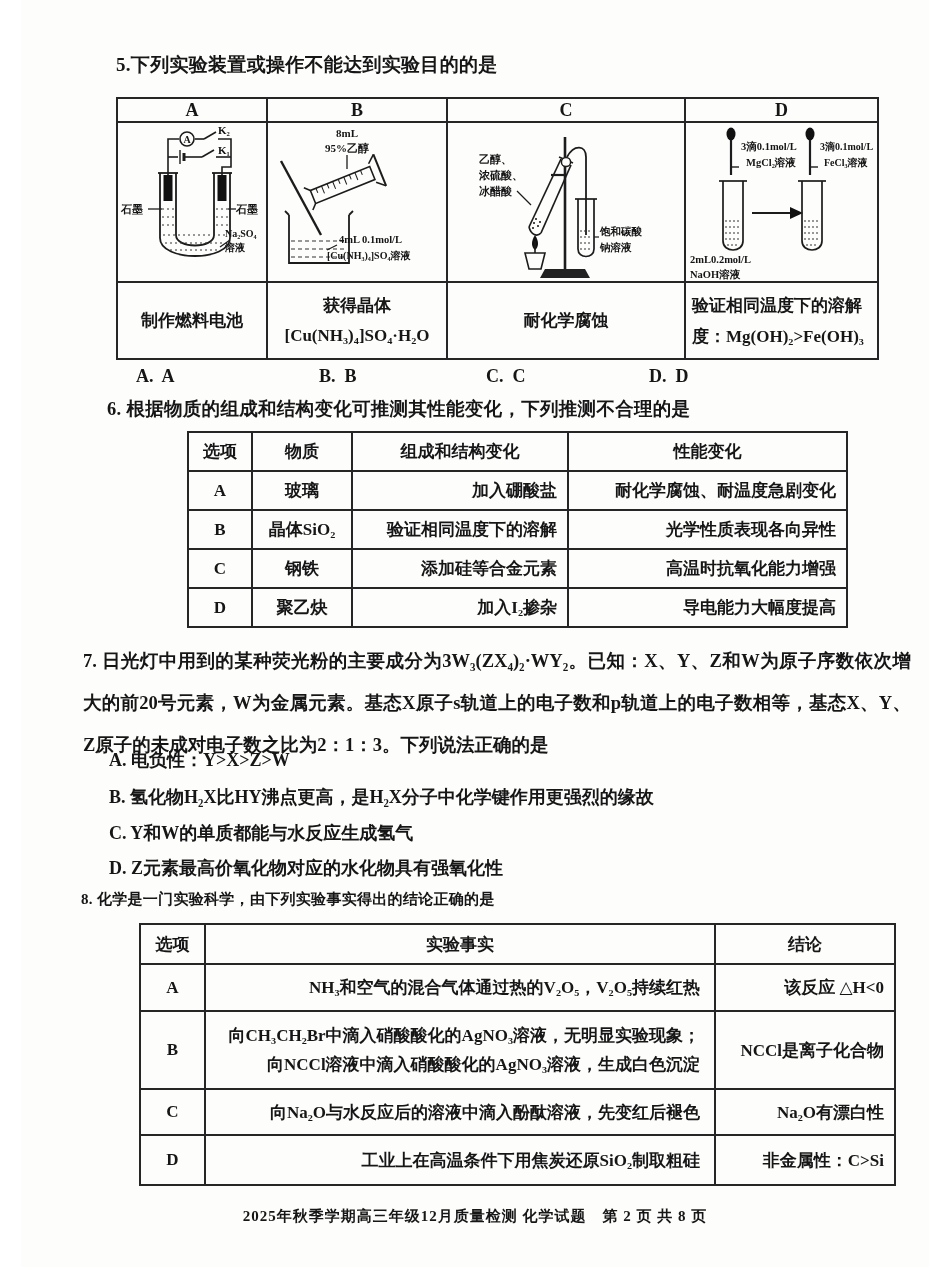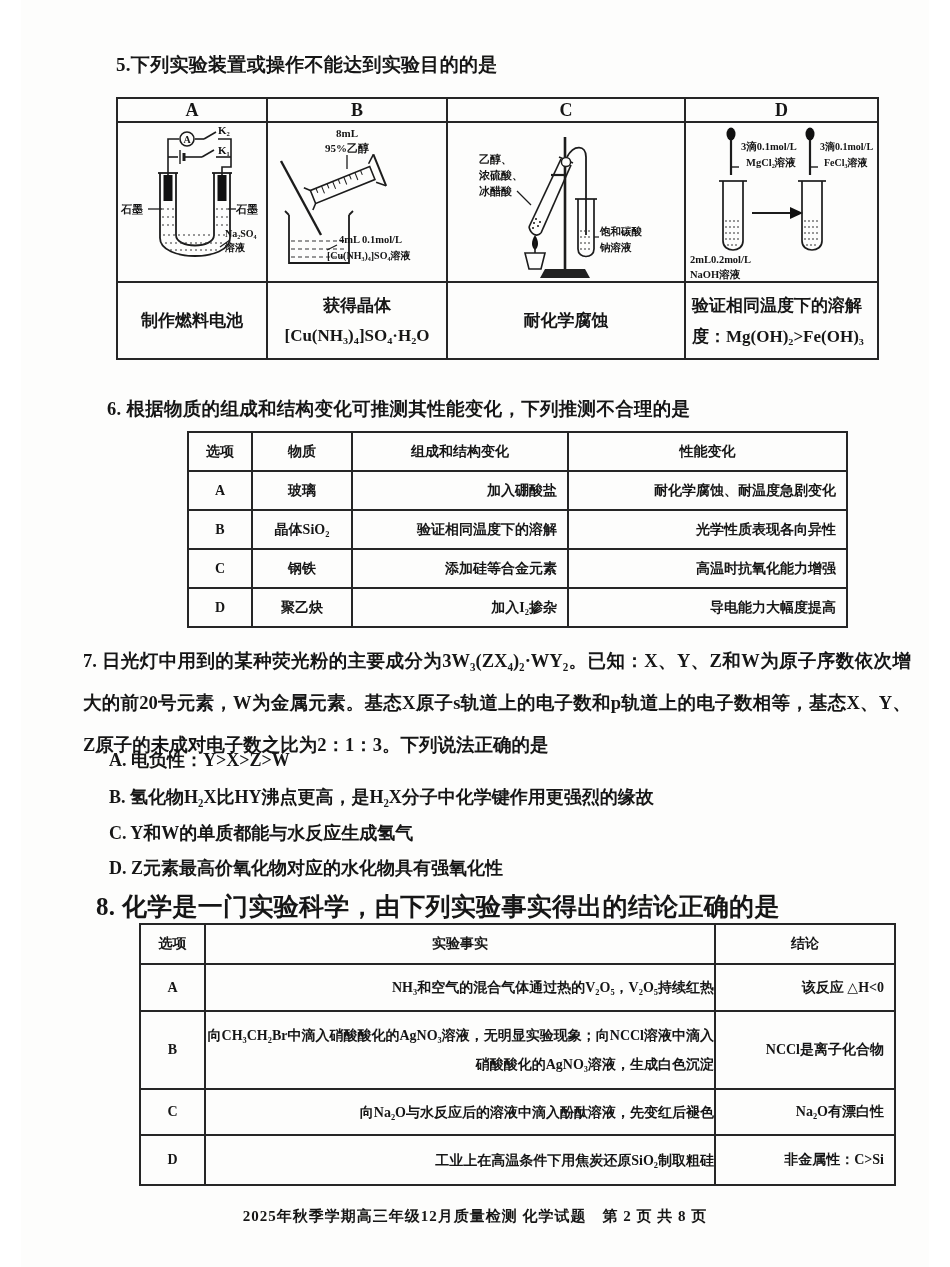--- a/index.html
+++ b/index.html
@@ -17,24 +17,24 @@
   
   .t5 th { font-size:18px; font-weight:700; height:24px; text-align:center;
            font-family:"Liberation Serif","DejaVu Serif",serif; }
   .t5 .diagram-cell { height:160px; vertical-align:middle; text-align:center; }
   .t5 .caption-cell { height:77px; text-align:center; font-size:17px; line-height:30px; }
   .t5 .caption-cell.left { text-align:left; padding:0 6px; line-height:31px; }
   svg { display:block; margin:0 auto; }
   svg text { font-family:"Liberation Serif","DejaVu Serif",serif; font-weight:700; fill:#151515; }
   .answers span { position:absolute; top:0; font-size:18px; white-space:pre; }
   
-  .t6 td, .t8 td { font-size:14px; }
+  .t6 td, .t8 td { font-size:17px; }
   .t6 td.c, .t8 td.c { text-align:center; }
   .t6 td.l, .t8 td.l { text-align:right; padding:4px 10px; }
-  .t8 td.fact { padding:4px 0; line-height:29px;margin-left:35px; }
+  .t8 td.fact { padding:4px 14px; line-height:29px;margin-left:35px; }
   .para { font-size:18.5px; line-height:42px; text-align:justify; }
   .opt { font-size:18px; white-space:nowrap; }
   .footer { font-size:15px; font-weight:700; text-align:center; width:100%; letter-spacing:1px; }
 </style>
 </head>
 <body>
 
 <div class="sheet">
 
   <div class="abs qtitle" style="left:95px; top:52px;">5.下列实验装置或操作不能达到实验目的的是</div>
@@ -238,20 +238,26 @@
       </td>
       <td class="caption-cell">耐化学腐蚀</td>
       <td class="caption-cell left">
         <div>验证相同温度下的溶解</div>
         <div>度：Mg(OH)₂&gt;Fe(OH)₃</div>
       </td>
     </tr>
   </tbody>
     </table>
 
+  <div class="abs answers" style="left:115px; top:366px; width:720px; height:26px;">
+    <span style="left:0;">A.  A</span>
+    <span style="left:183px;">B.  B</span>
+    <span style="left:350px;">C.  C</span>
+    <span style="left:513px;">D.  D</span>
+  </div>
 
   <div class="abs qtitle" style="left:86px; top:396px; font-size:18.5px;">6. 根据物质的组成和结构变化可推测其性能变化，下列推测不合理的是</div>
 
   <table class="t6 abs" style="left:166px; top:431px; width:659px;">
     <colgroup>
         <col style="width:64px">
         <col style="width:100px">
         <col style="width:216px">
         <col style="width:279px">
       </colgroup>
@@ -289,21 +295,21 @@
   </tbody>
     </table>
 
   <div class="abs para" style="left:62px; top:640px; width:828px;">7. 日光灯中用到的某种荧光粉的主要成分为3W₃(ZX₄)₂·WY₂。已知：X、Y、Z和W为原子序数依次增大的前20号元素，W为金属元素。基态X原子s轨道上的电子数和p轨道上的电子数相等，基态X、Y、Z原子的未成对电子数之比为2：1：3。下列说法正确的是</div>
 
   <div class="abs opt" style="left:88px; top:748px;">A. 电负性：Y&gt;X&gt;Z&gt;W</div>
   <div class="abs opt" style="left:88px; top:785px;">B. 氢化物H₂X比HY沸点更高，是H₂X分子中化学键作用更强烈的缘故</div>
   <div class="abs opt" style="left:88px; top:856px;">D. Z元素最高价氧化物对应的水化物具有强氧化性</div>
   <div class="abs opt" style="left:88px; top:821px;">C. Y和W的单质都能与水反应生成氢气</div>
 
-  <div class="abs qtitle" style="left:75px; top:890px; font-size:25px;">8. 化学是一门实验科学，由下列实验事实得出的结论正确的是</div>
+  <div class="abs qtitle" style="left:60px; top:890px; font-size:15px;">8. 化学是一门实验科学，由下列实验事实得出的结论正确的是</div>
 
   <table class="t8 abs" style="left:118px; top:923px; width:755px;">
     <colgroup>
         <col style="width:65px">
         <col style="width:510px">
         <col style="width:180px">
       </colgroup>
     <tbody>
         <tr style="height:40px;">
       <td class="c">选项</td>

